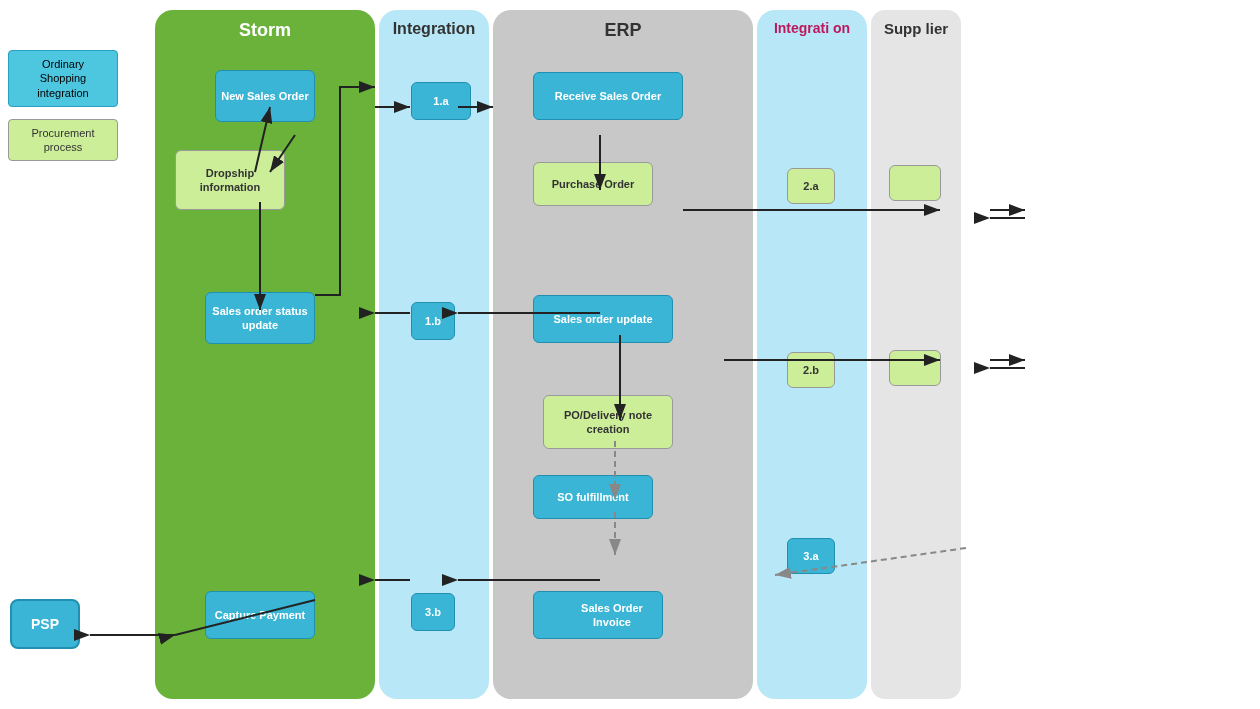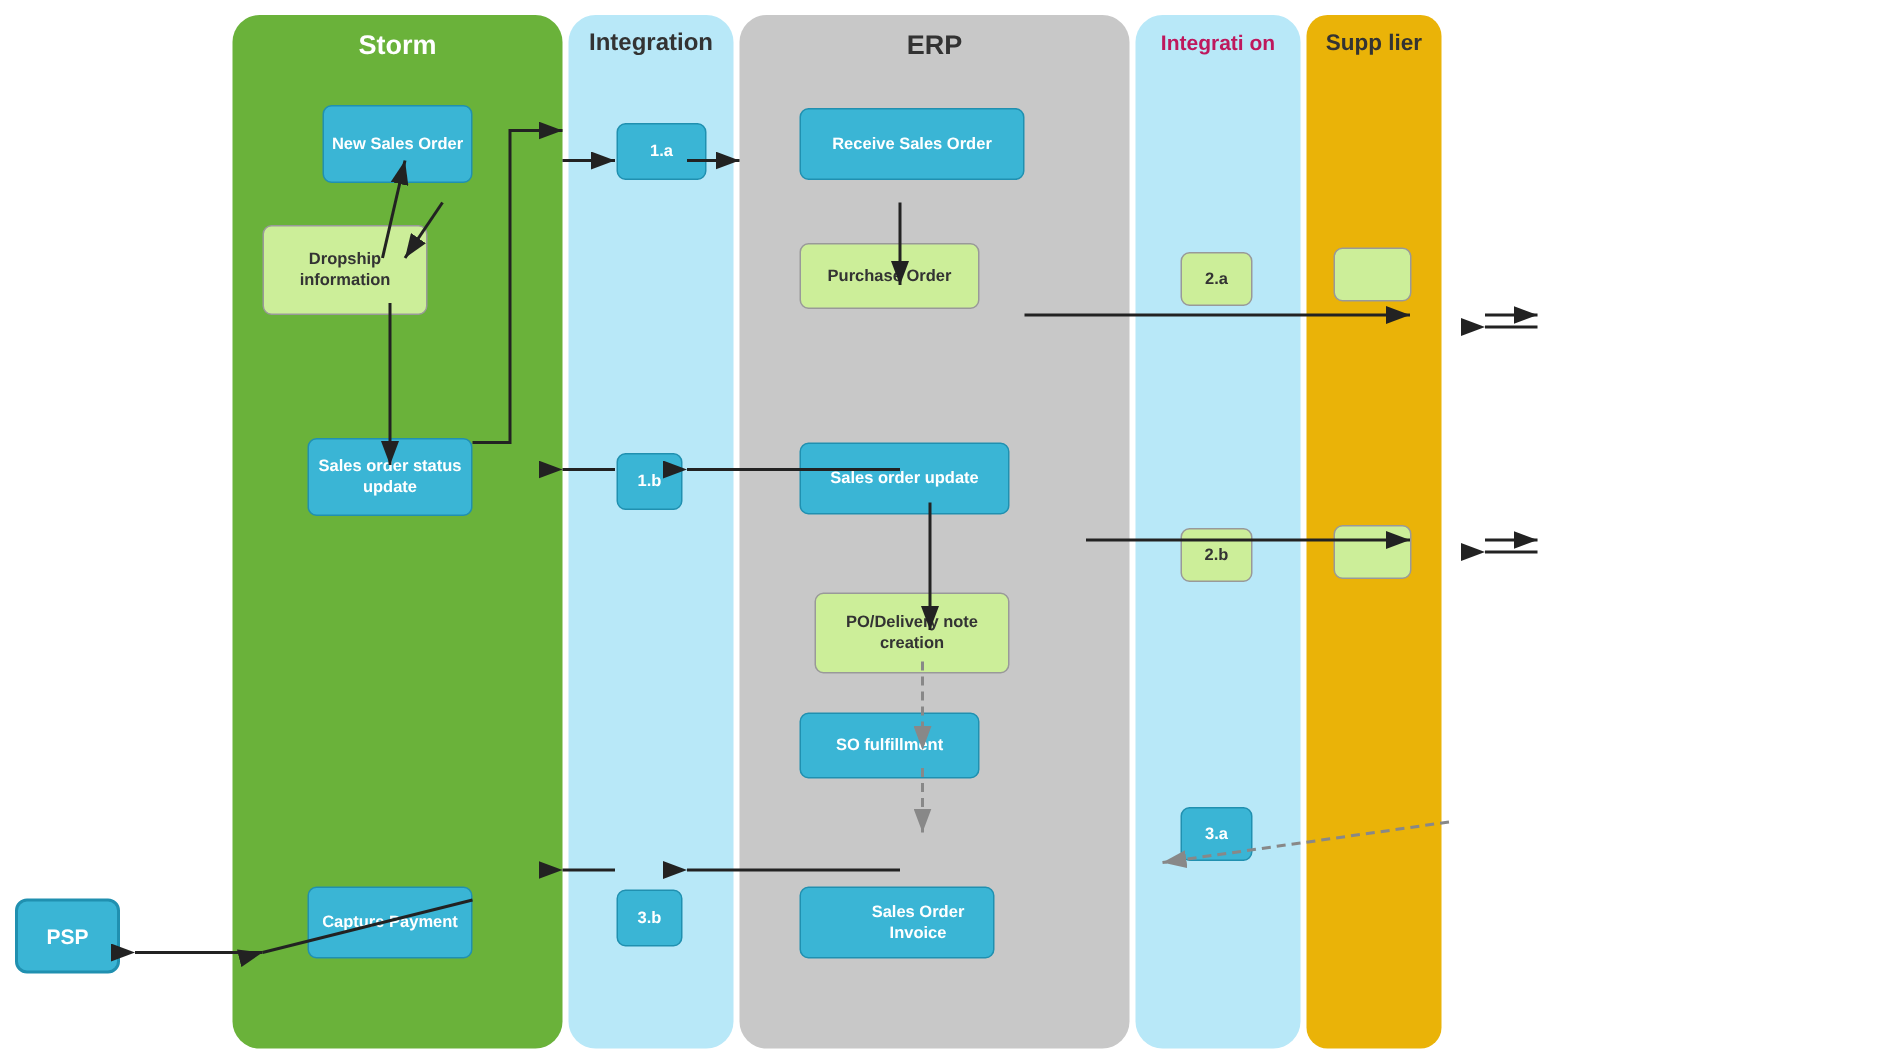--- a/index.html
+++ b/index.html
@@ -95,21 +95,21 @@
     }
     .lane.erp .lane-title { color: #333; }
 
     .lane.integration2 {
       background: #b8e8f8;
       width: 110px;
     }
     .lane.integration2 .lane-title { color: #be185d; font-size: 14px; line-height: 1.2; }
 
     .lane.supplier {
-      background: #eab308;
+      background: #e5e5e5;
       width: 90px;
       border-radius: 14px;
     }
     .lane.supplier .lane-title { color: #333; font-size: 15px; line-height: 1.2; }
 
     
     .node {
       position: absolute;
       border-radius: 6px;
       display: flex;
@@ -159,20 +159,28 @@
       width: 1260px;
       height: 709px;
       pointer-events: none;
     }
   </style>
 </head>
 <body>
 
 <div class="diagram-container">
 
+  <div class="legend">
+    <div class="legend-item blue">
+      <span>Ordinary Shopping integration</span>
+    </div>
+    <div class="legend-item green">
+      <span>Procurement process</span>
+    </div>
+  </div>
 
   <div class="psp-box">
     <span>PSP</span>
   </div>
 
   <div class="swimlanes">
 
     <div class="lane storm">
       <div class="lane-title">Storm</div>
 

